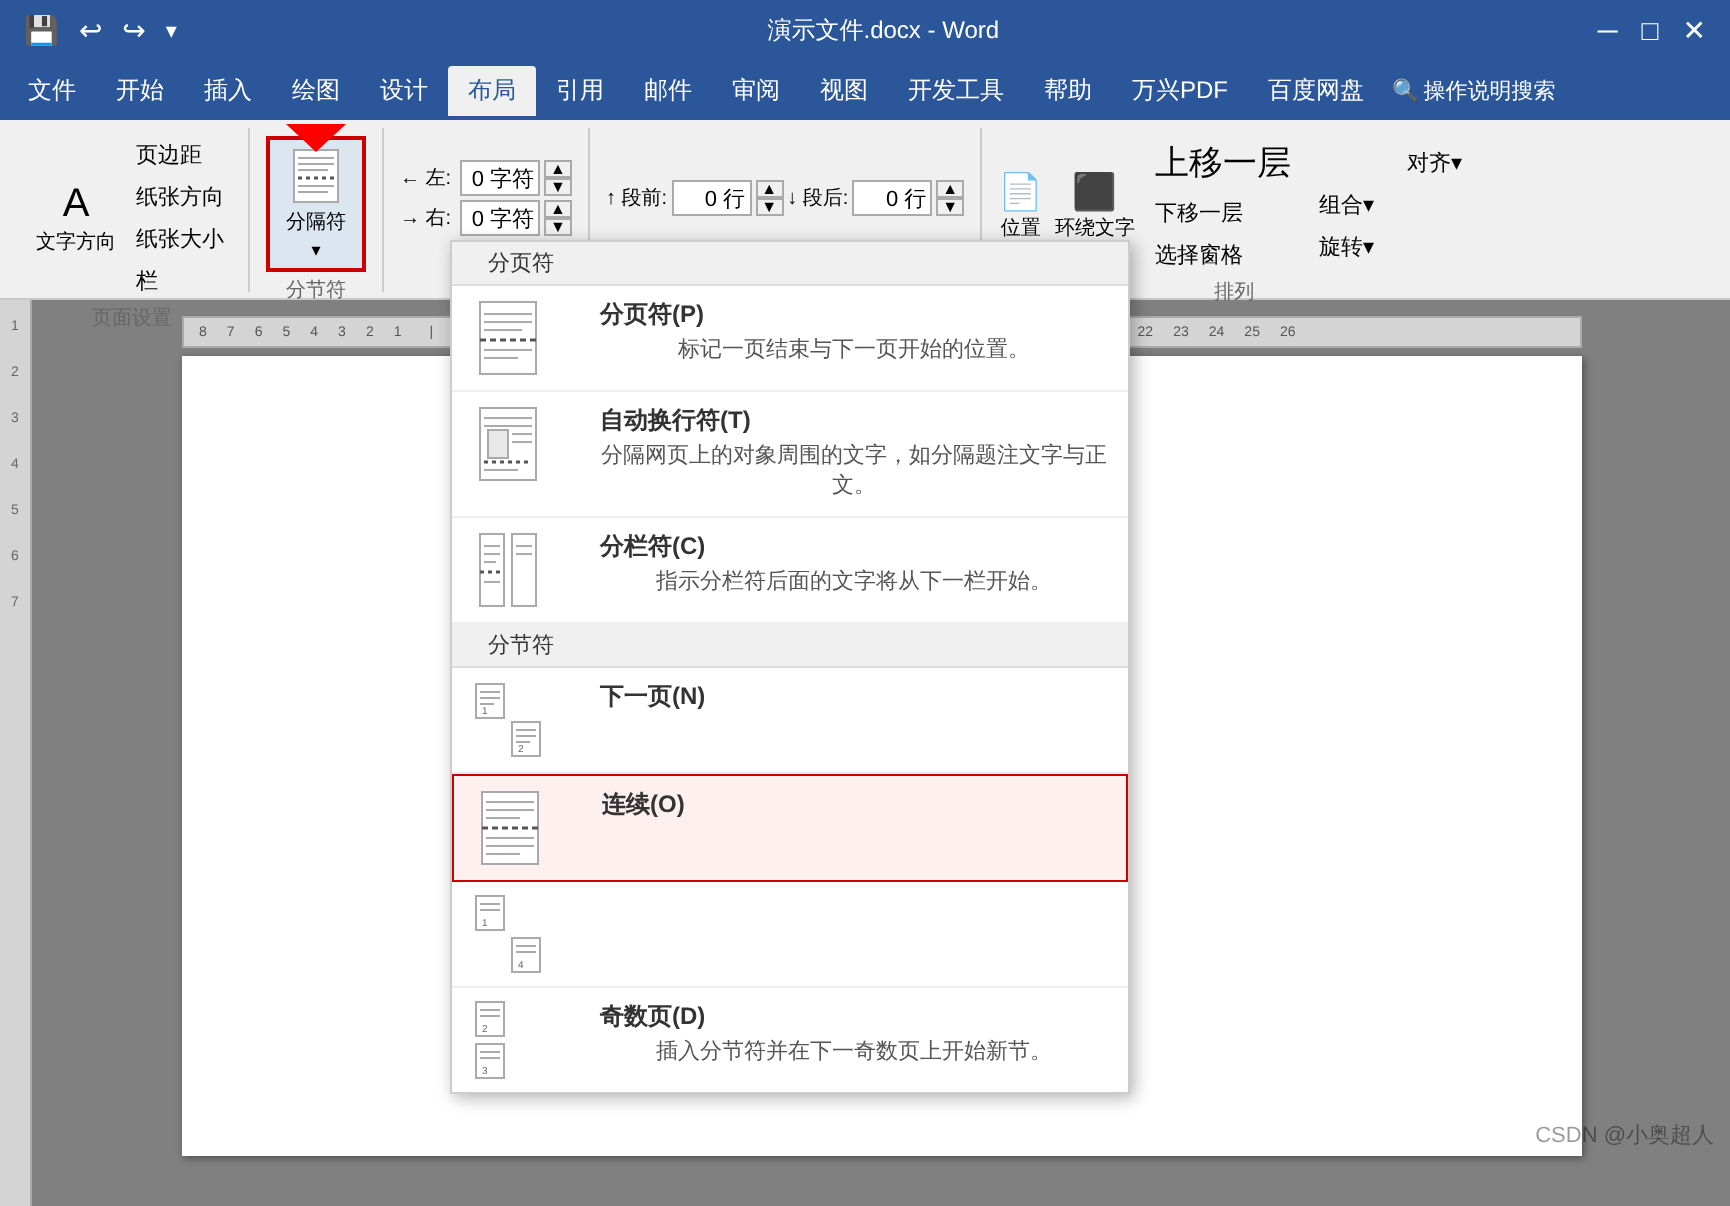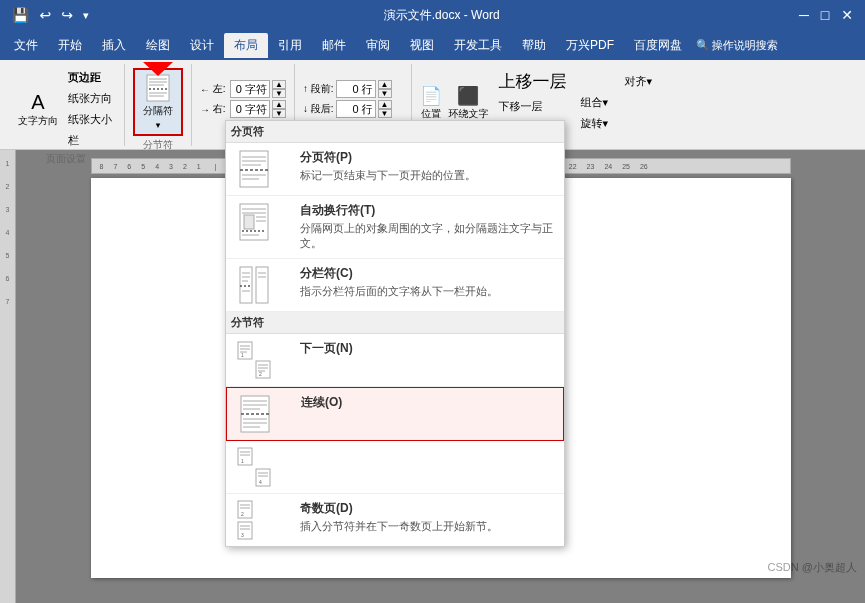--- a/index.html
+++ b/index.html
@@ -80,23 +80,23 @@
       left: 225px;
       width: 340px;
       background: white;
       border: 1px solid #ccc;
       box-shadow: 2px 2px 8px rgba(0,0,0,0.3);
       z-index: 100;
     }
 
     .dropdown-section-header {
       background: #f0f0f0;
-      padding: 3px 5px;
+      padding: 3px 18px;
       font-size: 11px;
-      font-weight: bold;
+      font-weight: normal;
       color: #333;
       border-bottom: 1px solid #ddd;
     }
 
     .dropdown-item {
       display: flex;
       align-items: flex-start;
       padding: 6px 10px;
       gap: 28px;
       cursor: pointer;
@@ -121,26 +121,27 @@
     .dropdown-item-title {
       font-size: 12px;
       font-weight: bold;
       color: #333;
       margin-bottom: 2px;
     }
     .dropdown-item-desc {
       font-size: 11px;
       color: #555;
       line-height: 1.4;
+      text-align: center;
     }
 
     
     .spacing-group {
       display: flex;
-      flex-direction: column;
+      flex-direction: row;
       gap: 2px;
       min-width: 100px;
     }
     .spacing-row {
       display: flex;
       align-items: center;
       gap: 2px;
       font-size: 11px;
     }
     .spacing-input {
@@ -285,21 +286,21 @@
 
     <div class="ribbon-group">
       <div class="ribbon-group-content">
         <div style="display:flex; flex-direction:column; gap:2px; align-items:center;">
           <div style="display:flex; flex-direction:column; align-items:center; cursor:pointer; padding:2px;">
             <div style="font-size:20px;">A</div>
             <div style="font-size:10px;">文字方向</div>
           </div>
         </div>
         <div style="display:flex; flex-direction:column; gap:2px;">
-          <div style="cursor:pointer; font-size:11px; padding:2px 4px;font-weight:bold;">页边距</div>
+          <div style="cursor:pointer; font-size:11px; padding:2px 4px;">页边距</div>
           <div style="cursor:pointer; font-size:11px; padding:2px 4px;">纸张方向</div>
           <div style="cursor:pointer; font-size:11px; padding:2px 4px;">纸张大小</div>
           <div style="cursor:pointer; font-size:11px; padding:2px 4px;">栏</div>
         </div>
       </div>
       <div class="ribbon-group-label">页面设置</div>
     </div>
 
     <div class="ribbon-group" style="position:relative;">
 

